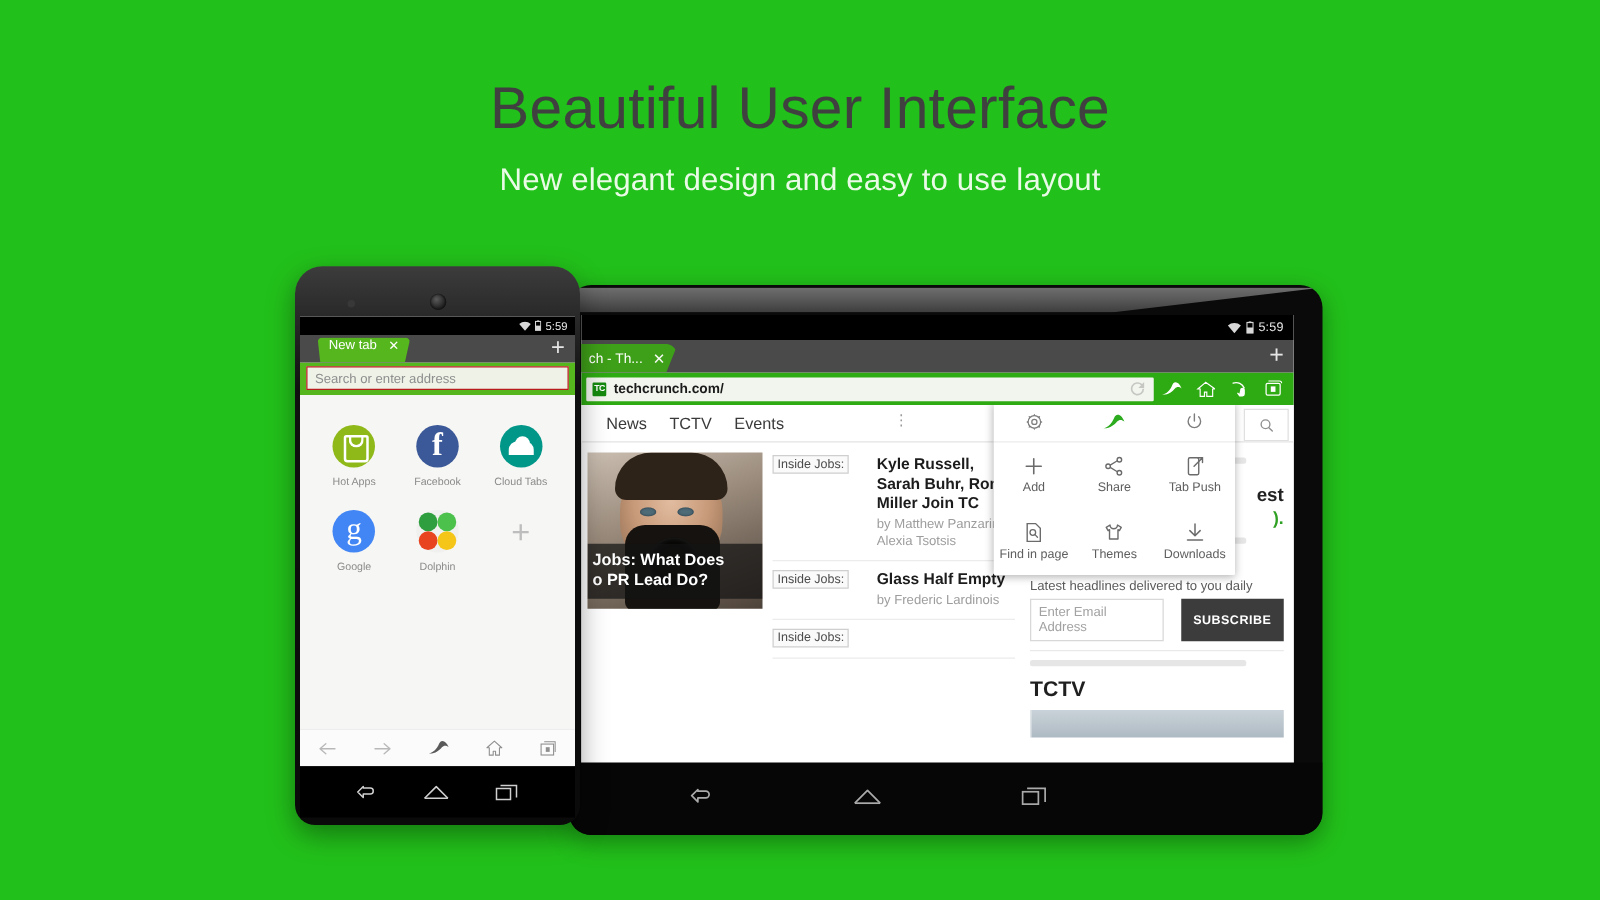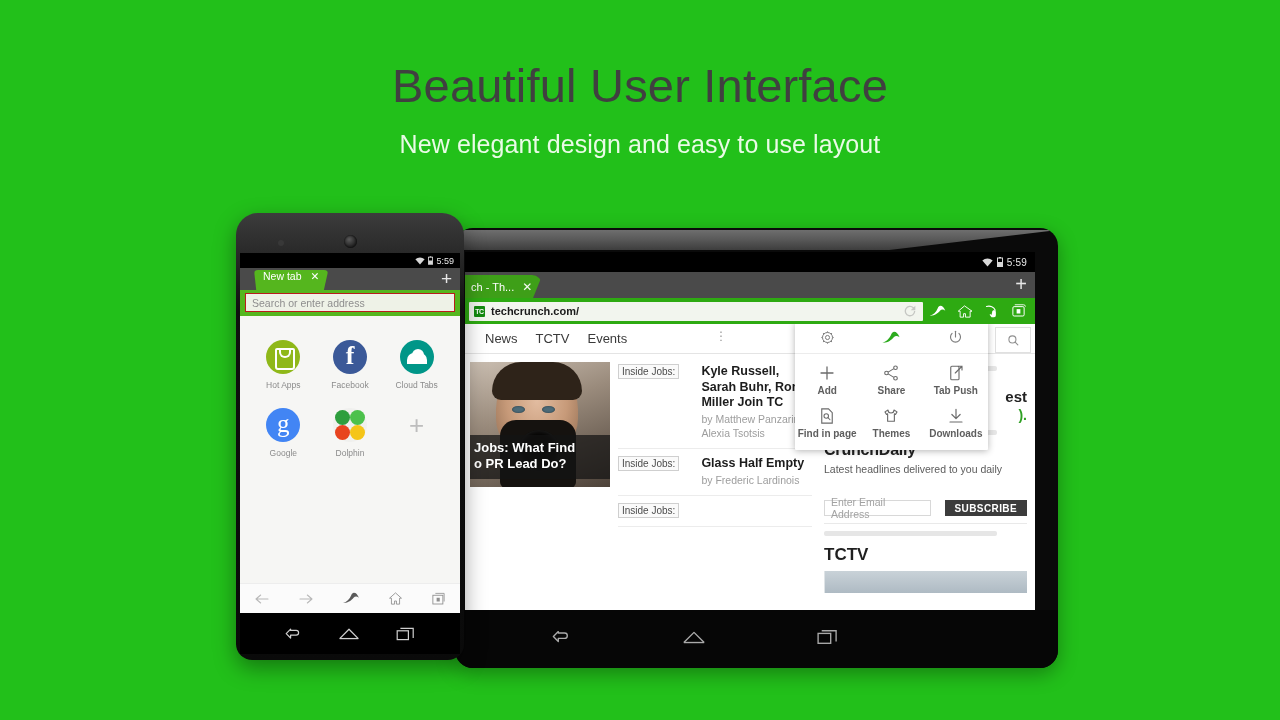--- a/index.html
+++ b/index.html
@@ -163,21 +163,21 @@
   .story-title { font-size: 12.5px; color: #1c1c1c; font-weight: 700; line-height: 1.25; }
   .story-by { font-size: 10.5px; color: #9d9d9d; line-height: 1.3; margin-top: 2px; }
 
   .t-col-right { width: 215px; padding: 6px 6px 0 6px; position: relative; }
   .skel { height: 5px; background: #e6e6e6; margin: 6px 0; border-radius: 2px; }
   .skel.w60 { width: 60%; } .skel.w85 { width: 85%; }
   .rtext-big { font-size: 15px; font-weight: 700; color: #222; }
   .rtext-green { font-size: 14px; font-weight: 700; color: #2fa024; }
   .cd-title { font-size: 16px; font-weight: 700; color: #222; margin-top: 4px; letter-spacing: -.2px; }
   .cd-sub { font-size: 10.5px; color: #5b5b5b; margin-top: 4px; }
-  .cd-form { display: flex; margin-top: 25px; height: 16px; gap: 14px; }
+  .cd-form { display: flex; margin-top: 4px; height: 34px; gap: 14px; }
   .cd-input {
     flex: 1; border: 1px solid #d8d8d8; background: #fff;
     font-size: 10.5px; color: #a2a2a2; padding: 0 6px;
     display: flex; align-items: center; font-family: inherit;
   }
   .cd-sub-btn {
     background: #3c3c3c; color: #fff; font-size: 10px; font-weight: 700;
     padding: 0 10px; display: flex; align-items: center; letter-spacing: .4px;
   }
   .tctv-title { font-size: 17px; font-weight: 700; color: #1f1f1f; margin-top: 9px; }
@@ -200,21 +200,21 @@
     border-bottom:6px solid #fff;
   }
   .menu-top {
     display: flex; height: 32px; border-bottom: 1px solid #ececec;
   }
   .menu-top > div {
     flex: 1; display: flex; align-items: center; justify-content: center;
   }
   .menu-grid {
     display: grid; grid-template-columns: 1fr 1fr 1fr;
-    padding: 7px 0 8px 0; row-gap: 5px; font-weight: bold;
+    padding: 7px 0 8px 0; row-gap: 15px;
   }
   .menu-cell {
     display: flex; flex-direction: column; align-items: center; gap: 3px;
     padding: 3px 0;
   }
   .menu-cell .lbl { font-size: 10px; color: #5e5e5e; }
 
   
   .phone {
     position: absolute; left: 236px; top: 213px;
@@ -396,21 +396,21 @@
       <div class="t-body">
 
         <div class="t-col-left">
           <div class="hero">
             <div class="hero-face"></div>
             <div class="hero-hair"></div>
             <div class="hero-eye l"></div>
             <div class="hero-eye r"></div>
             <div class="hero-cam"></div>
             <div class="hero-overlay">
-              <div>Jobs: What Find</div>
+              <div>Jobs: What Does</div>
               <div>o PR Lead Do?</div>
             </div>
           </div>
         </div>
 
         <div class="t-col-mid">
           <div class="story">
             <div class="tag">Inside Jobs:</div>
             <div>
               <div class="story-title">Kyle Russell, Sarah Buhr, Ron Miller Join TC</div>

